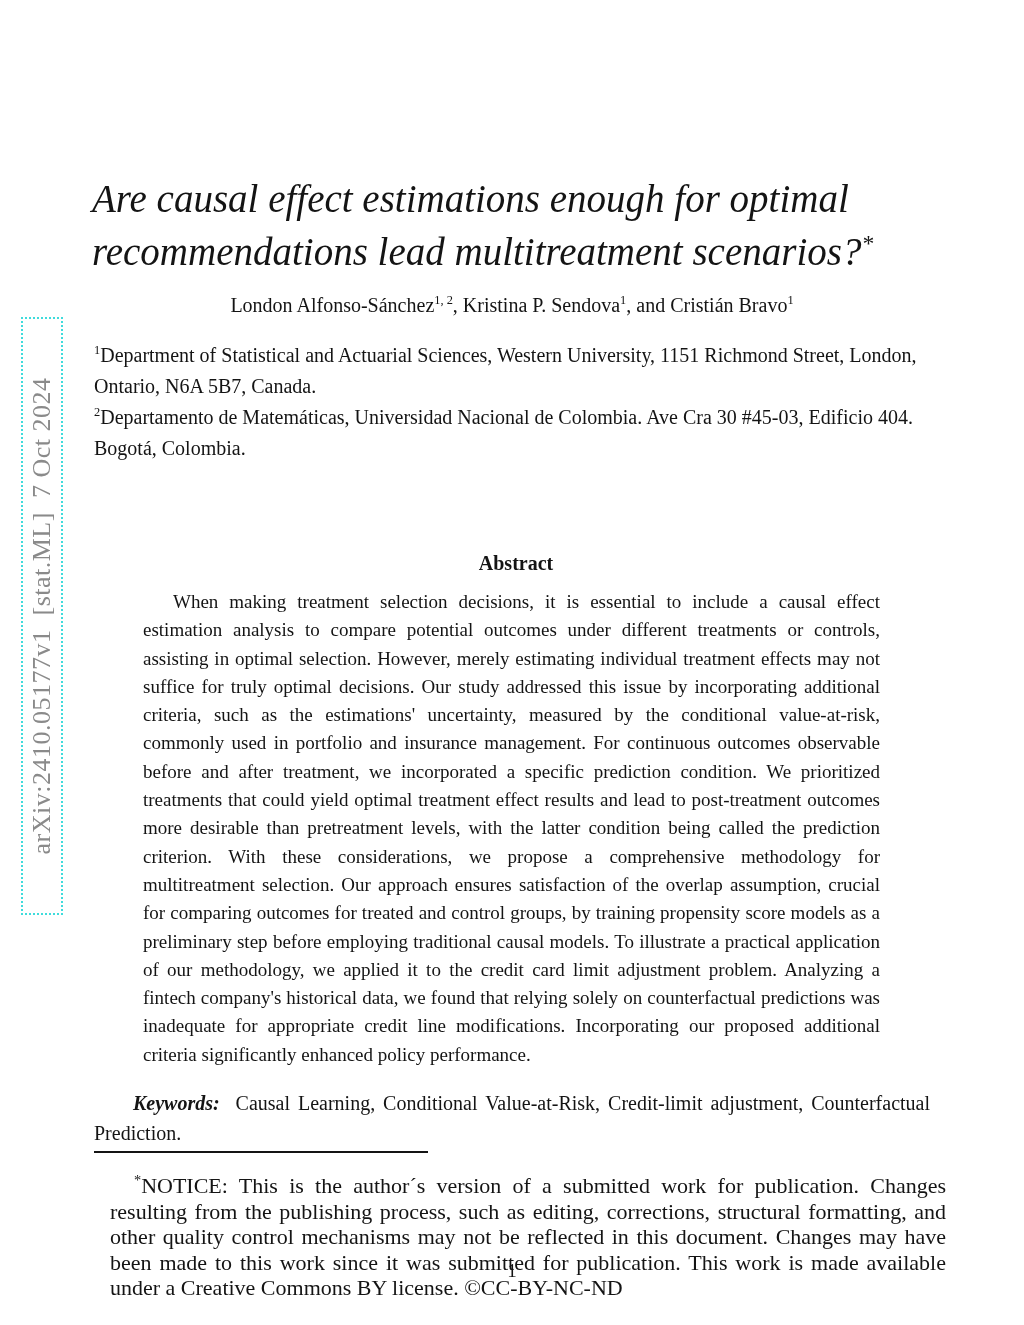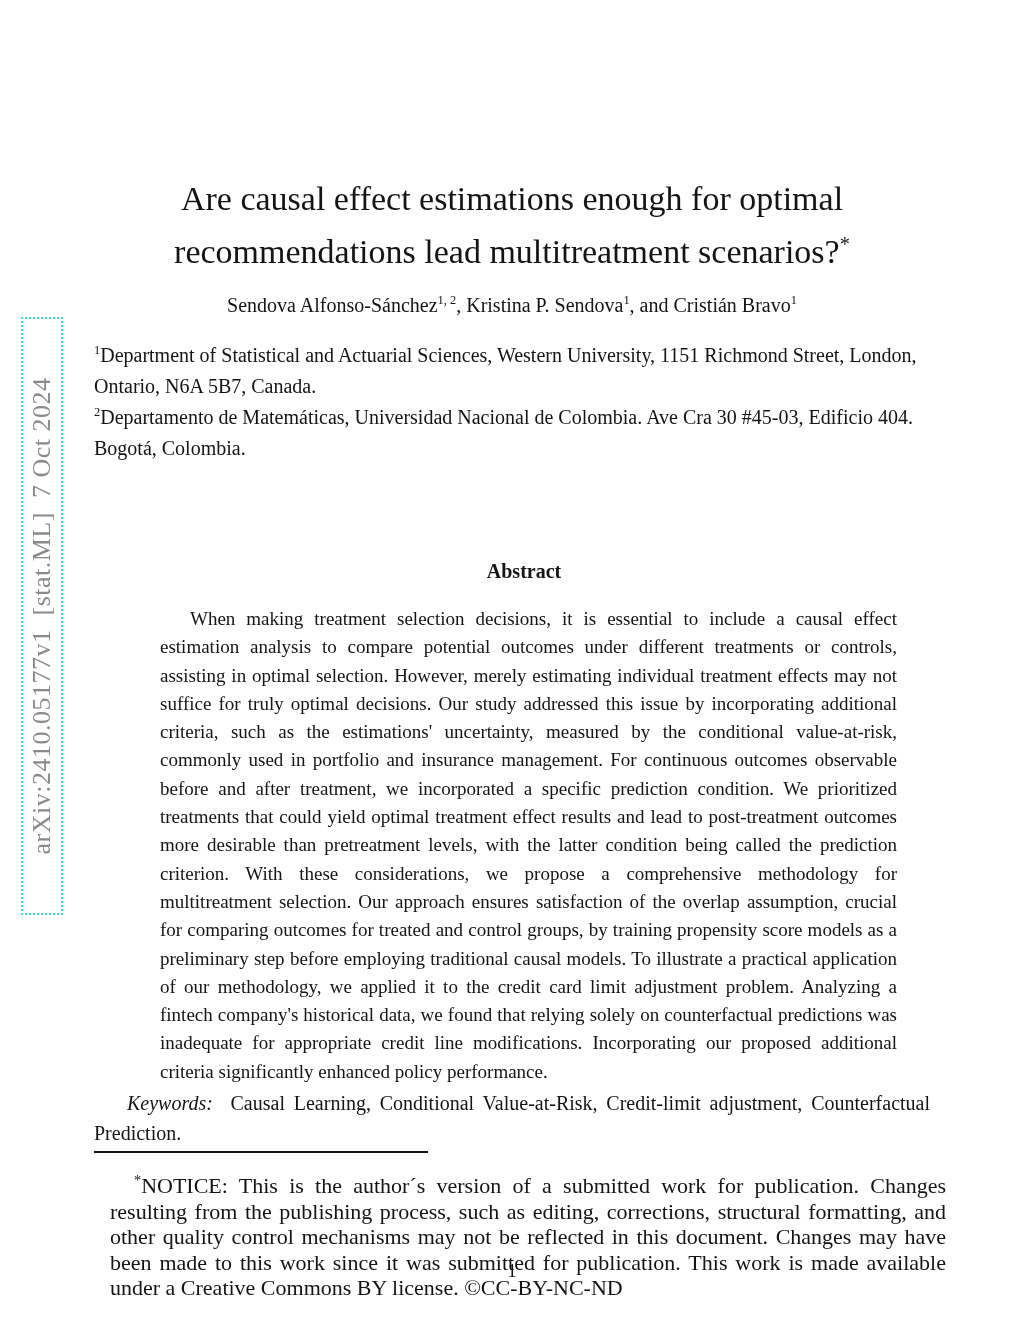--- a/index.html
+++ b/index.html
@@ -39,24 +39,24 @@
     flex: 0 0 auto;
   }
 
   
   .title {
     position: absolute;
     top: 172px;
     left: 92px;
     width: 840px;
     margin: 0;
-    text-align: center;
-    font-size: 34px;
+    font-size: 39px;
     font-weight: normal;
     line-height: 53px;
+    font-style: italic;
   }
   .title sup {
     font-size: 60%;
     vertical-align: super;
     line-height: 0;
   }
 
   
   .authors {
     position: absolute;
@@ -90,49 +90,50 @@
 
   
   .abstract-heading {
     position: absolute;
     top: 548px;
     left: 92px;
     width: 840px;
     text-align: center;
     font-size: 20px;
     font-weight: bold;
-    margin: 12px;
+    margin: 4px;
   }
   .abstract-body {
     position: absolute;
     top: 588px;
     left: 143px;
     width: 737px;
-    margin: 17px;
+    margin: 0;
     font-size: 19px;
     line-height: 28.3px;
     text-align: justify;
     text-indent: 30px;
   }
 
   
   .keywords {
     position: absolute;
     top: 1088px;
     left: 94px;
     width: 836px;
     margin: 0;
     font-size: 20px;
     line-height: 30px;
     text-align: justify;
     text-indent: 33px;
   }
   .keywords .kw-label {
-    font-weight: normal;
+    font-weight: bold;
     font-style: italic;
+    margin-left: 6px;
   }
 
   
   .footnote-rule {
     position: absolute;
     top: 1151px;
     left: 94px;
     width: 334px;
     height: 0;
     border-top: 2px solid #141414;
@@ -168,21 +169,21 @@
 <body>
 
 <div class="page">
 
   <div class="arxiv-box">
     <span class="arxiv-text">arXiv:2410.05177v1  [stat.ML]  7 Oct 2024</span>
   </div>
 
   <h1 class="title"><span>Are causal effect estimations enough for optimal</span><br><span>recommendations lead multitreatment scenarios?</span><sup>*</sup></h1>
 
-  <div class="authors"><span>Sendova Alfonso-Sánchez</span><sup>1, 2</sup><span>, </span><span>Kristina P. Sendova</span><sup>1</sup><span>, and </span><span>Cristián Bravo</span><sup>1</sup></div>
+  <div class="authors"><span>London Alfonso-Sánchez</span><sup>1, 2</sup><span>, </span><span>Kristina P. Sendova</span><sup>1</sup><span>, and </span><span>Cristián Bravo</span><sup>1</sup></div>
 
   <div class="affiliations">
     <div><sup>1</sup><span>Department of Statistical and Actuarial Sciences, Western University, 1151 Richmond Street, London, Ontario, N6A 5B7, Canada.</span></div>
     <div><sup>2</sup><span>Departamento de Matemáticas, Universidad Nacional de Colombia. Ave Cra 30 #45-03, Edificio 404. Bogotá, Colombia.</span></div>
   </div>
 
   <h2 class="abstract-heading">Abstract</h2>
 
   <p class="abstract-body">When making treatment selection decisions, it is essential to include a causal effect estimation analysis to compare potential outcomes under different treatments or controls, assisting in optimal selection. However, merely estimating individual treatment effects may not suffice for truly optimal decisions. Our study addressed this issue by incorporating additional criteria, such as the estimations' uncertainty, measured by the conditional value-at-risk, commonly used in portfolio and insurance management. For continuous outcomes observable before and after treatment, we incorporated a specific prediction condition. We prioritized treatments that could yield optimal treatment effect results and lead to post-treatment outcomes more desirable than pretreatment levels, with the latter condition being called the prediction criterion. With these considerations, we propose a comprehensive methodology for multitreatment selection. Our approach ensures satisfaction of the overlap assumption, crucial for comparing outcomes for treated and control groups, by training propensity score models as a preliminary step before employing traditional causal models. To illustrate a practical application of our methodology, we applied it to the credit card limit adjustment problem. Analyzing a fintech company's historical data, we found that relying solely on counterfactual predictions was inadequate for appropriate credit line modifications. Incorporating our proposed additional criteria significantly enhanced policy performance.</p>
 

